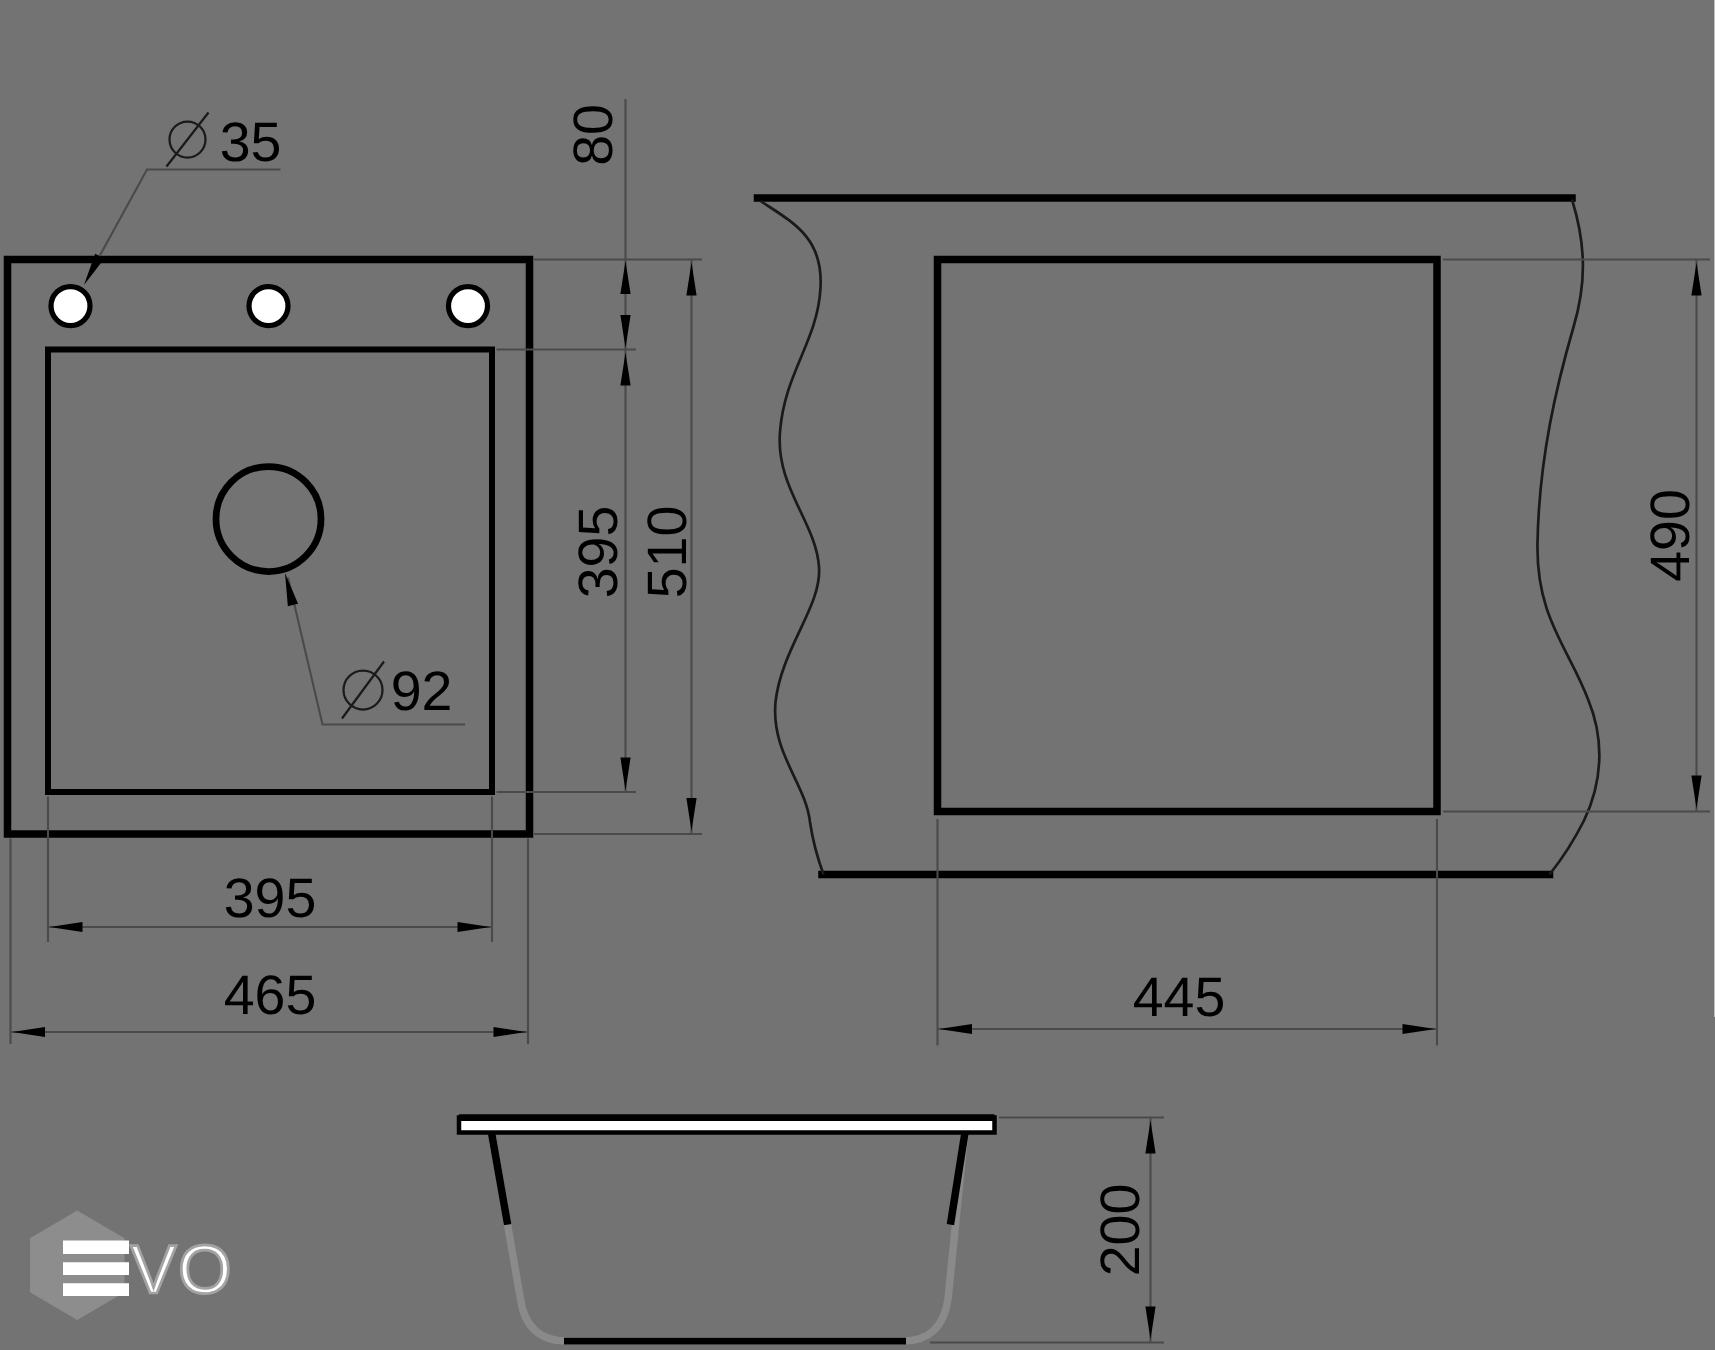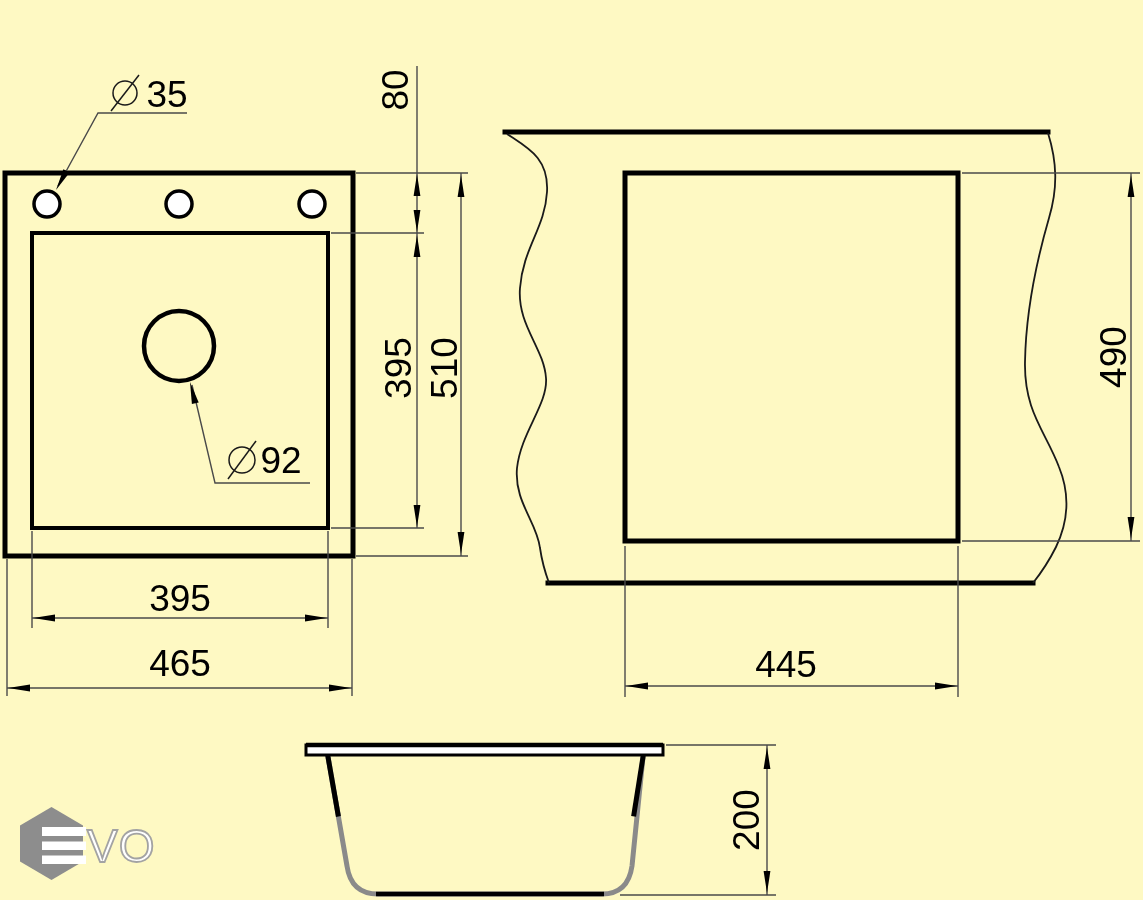--- a/index.html
+++ b/index.html
@@ -1,16 +1,16 @@
 <!DOCTYPE html>
 <html><head>
 <meta charset="utf-8">
 <style>
   html,body{margin:0;padding:0;background:#ffffff;}
-  #canvas{position:relative;width:1143px;height:900px;background:#fef9c3;overflow:hidden;}
+  #canvas{position:relative;width:1143px;height:900px;background:#737373;overflow:hidden;}
   svg{position:absolute;left:0;top:0;}
   svg text{
     font-family:"Liberation Sans","DejaVu Sans",sans-serif;
     font-size:37px;
     fill:#000000;
   }
   .ol5{stroke:#000;stroke-width:5;fill:none;stroke-linecap:square;}
   .ol4{stroke:#000;stroke-width:4;fill:none;stroke-linecap:square;}
   .ol45{stroke:#000;stroke-width:4.5;fill:none;}
   .hole{stroke:#000;stroke-width:3.5;fill:#fff;}

